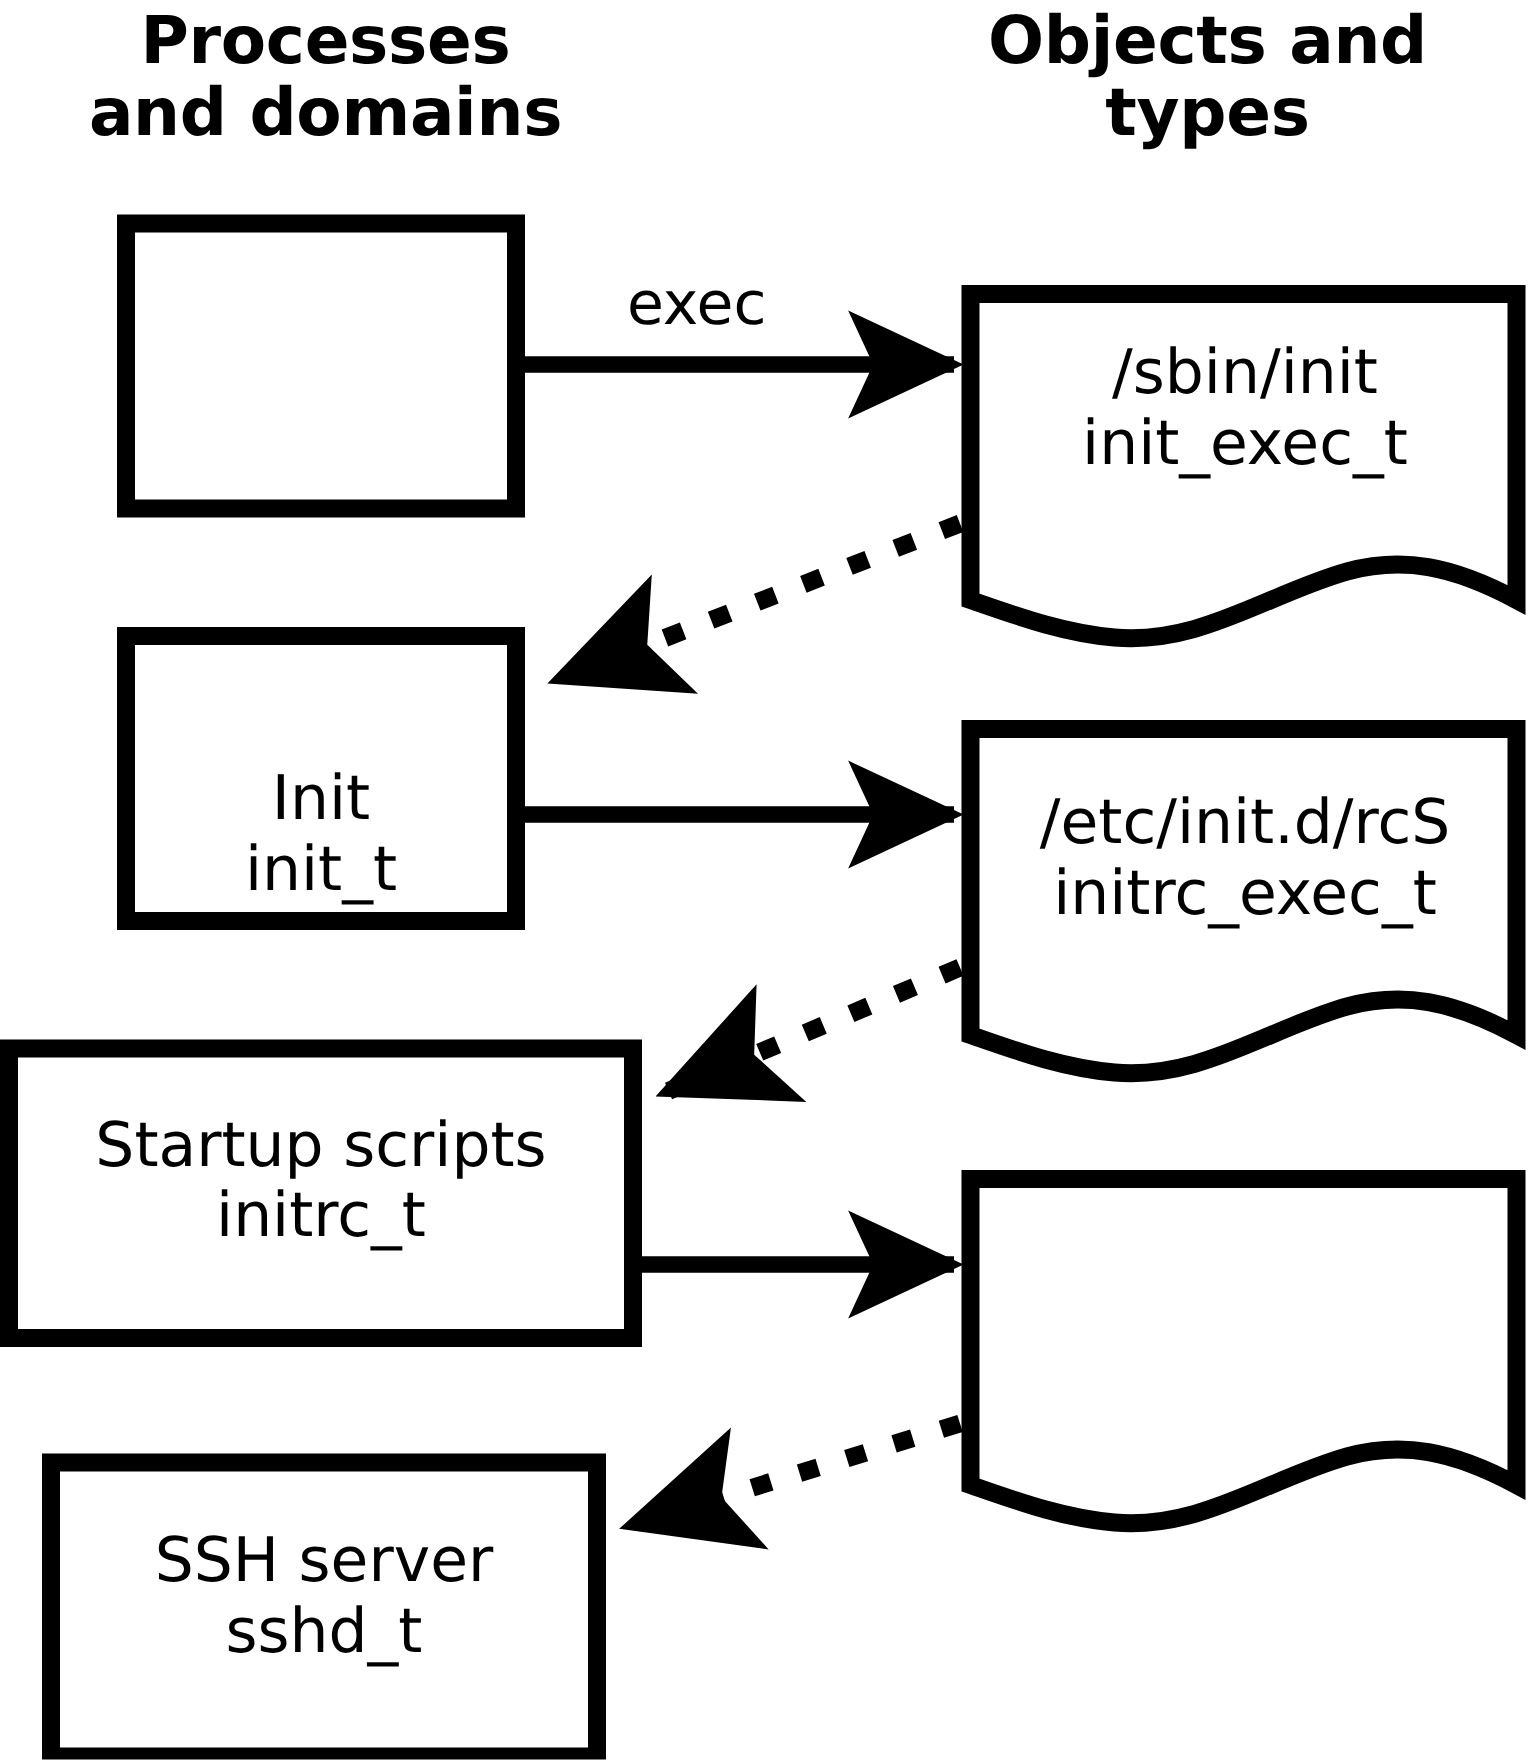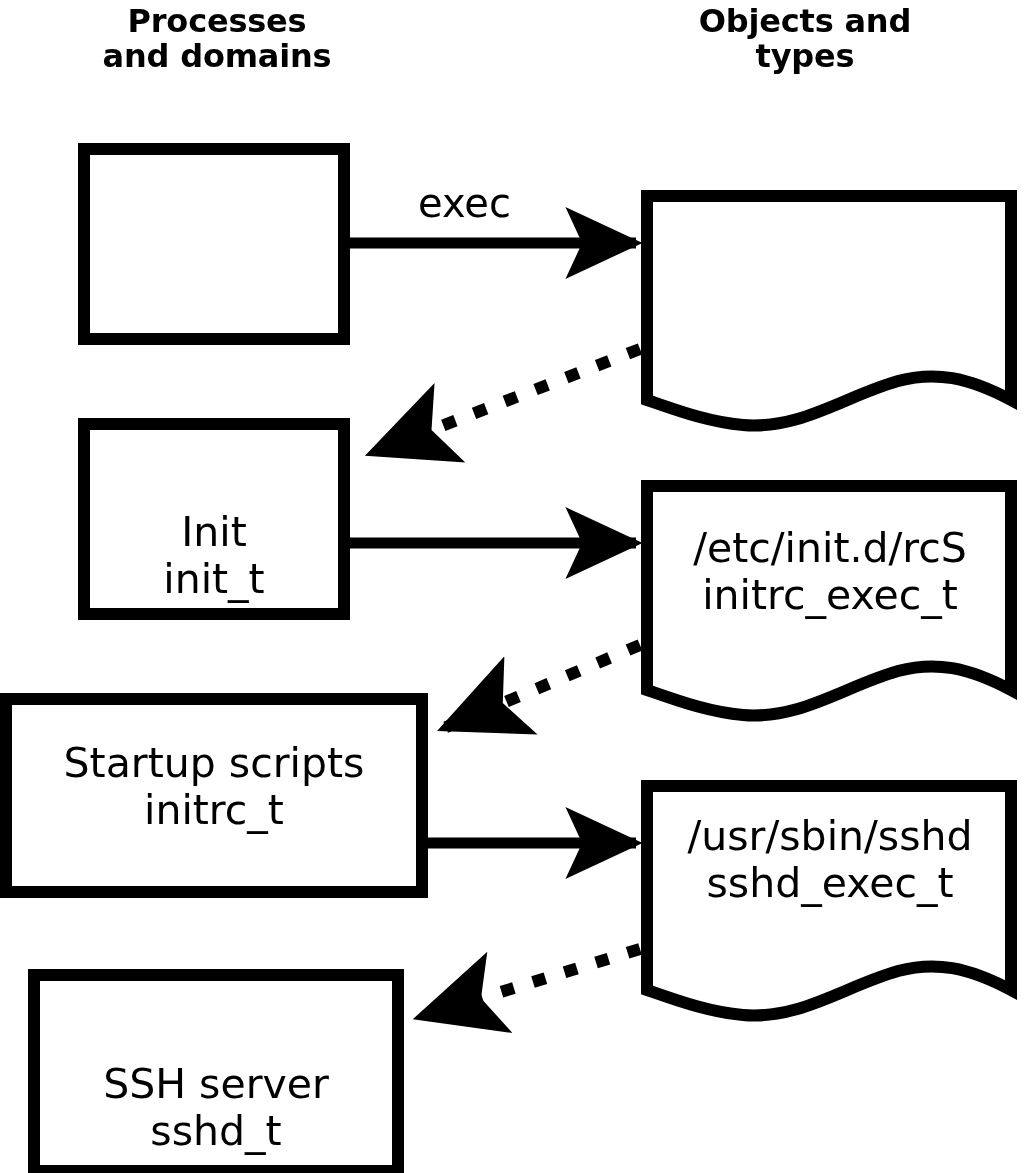--- a/index.html
+++ b/index.html
@@ -26,21 +26,21 @@
     position: absolute;
     left: 0;
     top: 0;
     width: 1024px;
     height: 1173px;
   }
   .col-header {
     position: absolute;
     text-align: center;
     font-weight: bold;
-    font-size: 32px;
+    font-size: 44px;
     line-height: 1.08;
     letter-spacing: -0.2px;
     white-space: pre-line;
   }
   #header-processes { left: 28px;  top: 4px;  width: 378px; }
   #header-objects   { left: 616px; top: 4px;  width: 378px; }
 
   .node-label {
     position: absolute;
     text-align: center;
@@ -53,21 +53,21 @@
     position: absolute;
     font-size: 40px;
     line-height: 1;
     white-space: nowrap;
   }
 
   
   #label-kernel    { left: 80px;  top: 186px;  width: 268px; }
   #label-init      { left: 80px;  top: 461px;  width: 268px; margin-top: 48px; }
   #label-initrc    { left: 2px;   top: 740px;  width: 424px; }
-  #label-sshd      { left: 30px;  top: 1017px; width: 372px; margin-top: 44px; }
+  #label-sshd      { left: 30px;  top: 1017px; width: 372px; }
 
   
   #label-initexec  { left: 648px; top: 225px;  width: 364px; }
   #label-rcsexec   { left: 648px; top: 525px;  width: 364px; }
   #label-sshdexec  { left: 648px; top: 813px;  width: 364px; }
 
   
   #label-exec      { left: 418px; top: 183px;  width: 164px; }
 </style>
 </head>
@@ -139,22 +139,22 @@
 
   <div class="node-label" id="label-init">Init
 init_t</div>
 
   <div class="node-label" id="label-initrc">Startup scripts
 initrc_t</div>
 
   <div class="node-label" id="label-sshd">SSH server
 sshd_t</div>
 
+  <div class="node-label" id="label-initexec">/sbin/init
+init_exec_t</div>
 
   <div class="node-label" id="label-rcsexec">/etc/init.d/rcS
 initrc_exec_t</div>
 
-  <div class="node-label" id="label-sshdexec">/usr/sbin/sshd
-sshd_exec_t</div>
 
   <div class="edge-label" id="label-exec">exec</div>
 
 </div>
 
 </body></html>

